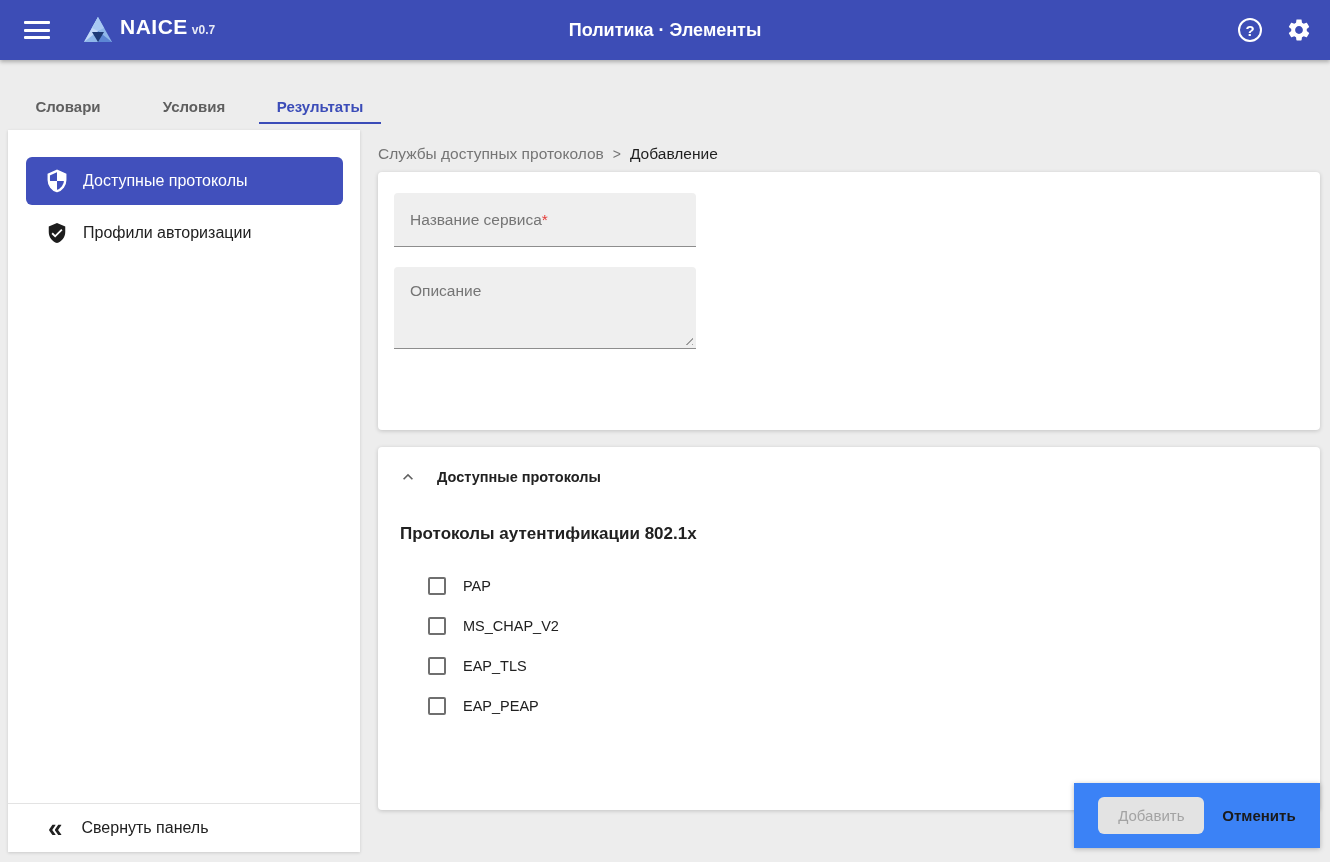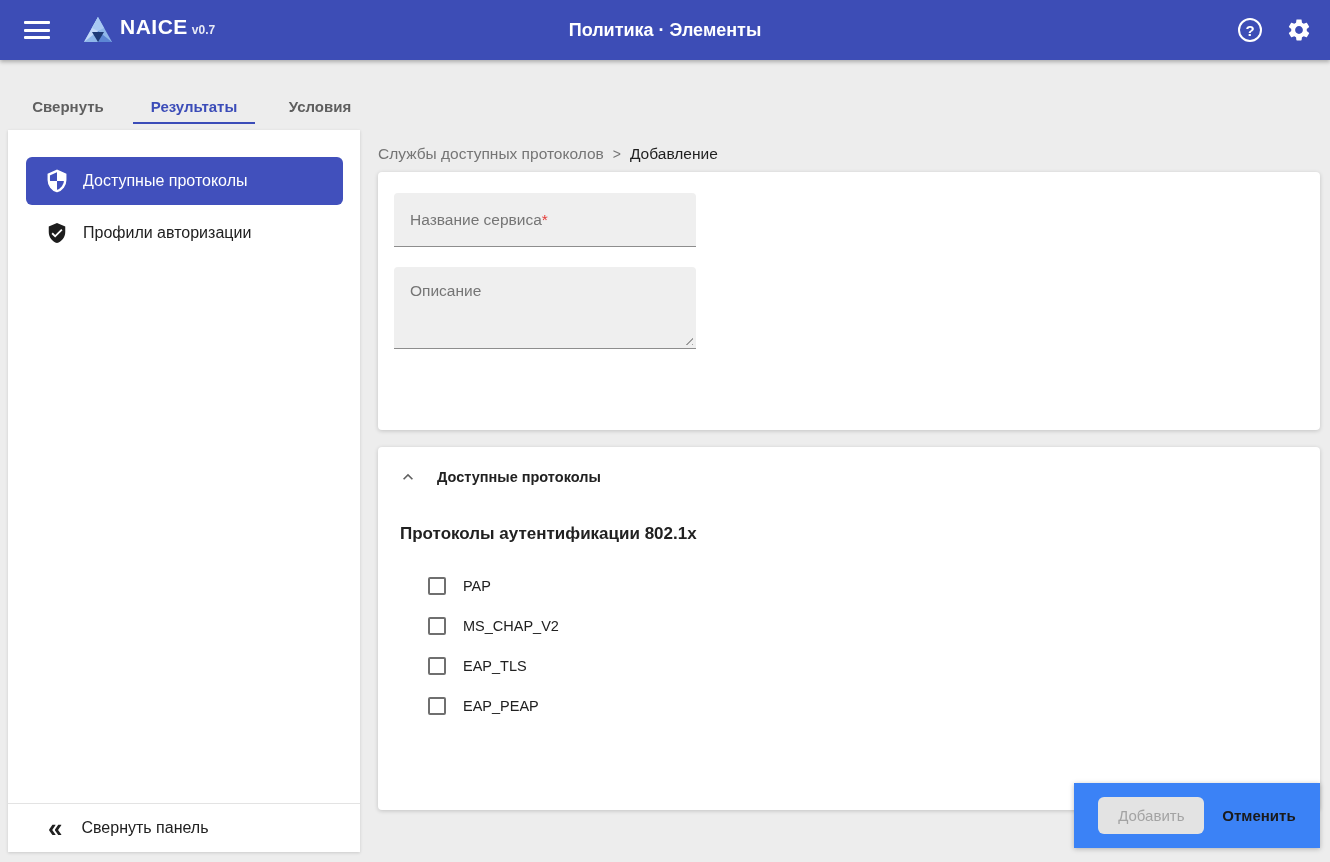--- a/index.html
+++ b/index.html
@@ -127,23 +127,23 @@
     <div class="help-icon">?</div>
     <div class="gear-icon">
       <svg width="26" height="26" viewBox="0 0 24 24" fill="#fff">
         <path d="M19.14,12.94c0.04-0.3,0.06-0.61,0.06-0.94c0-0.32-0.02-0.64-0.07-0.94l2.03-1.58c0.18-0.14,0.23-0.41,0.12-0.61 l-1.92-3.32c-0.12-0.22-0.37-0.29-0.59-0.22l-2.39,0.96c-0.5-0.38-1.03-0.7-1.62-0.94L14.4,2.81c-0.04-0.24-0.24-0.41-0.48-0.41 h-3.84c-0.24,0-0.43,0.17-0.47,0.41L9.25,5.35C8.66,5.59,8.12,5.92,7.63,6.29L5.24,5.33c-0.22-0.08-0.47,0-0.59,0.22L2.74,8.87 C2.62,9.08,2.66,9.34,2.86,9.48l2.03,1.58C4.84,11.36,4.8,11.69,4.8,12s0.02,0.64,0.07,0.94l-2.03,1.58 c-0.18,0.14-0.23,0.41-0.12,0.61l1.92,3.32c0.12,0.22,0.37,0.29,0.59,0.22l2.39-0.96c0.5,0.38,1.03,0.7,1.62,0.94l0.36,2.54 c0.05,0.24,0.24,0.41,0.48,0.41h3.84c0.24,0,0.44-0.17,0.47-0.41l0.36-2.54c0.59-0.24,1.13-0.56,1.62-0.94l2.39,0.96 c0.22,0.08,0.47,0,0.59-0.22l1.92-3.32c0.12-0.22,0.07-0.47-0.12-0.61L19.14,12.94z M12,15.6c-1.98,0-3.6-1.62-3.6-3.6 s1.62-3.6,3.6-3.6s3.6,1.62,3.6,3.6S13.98,15.6,12,15.6z"></path>
       </svg>
     </div>
   </div>
 </header>
 
 <nav class="tabsbar">
-  <div class="tab">Свернуть</div>
+  <div class="tab">Словари</div>
+  <div class="tab">Условия</div>
   <div class="tab active">Результаты</div>
-  <div class="tab">Условия</div>
 </nav>
 
 <div class="content">
 
   <aside class="sidebar">
     <div class="side-items">
       <div class="side-item active">
         <span class="ic">
           <svg width="22" height="24" viewBox="0 0 24 24">
             <defs>

